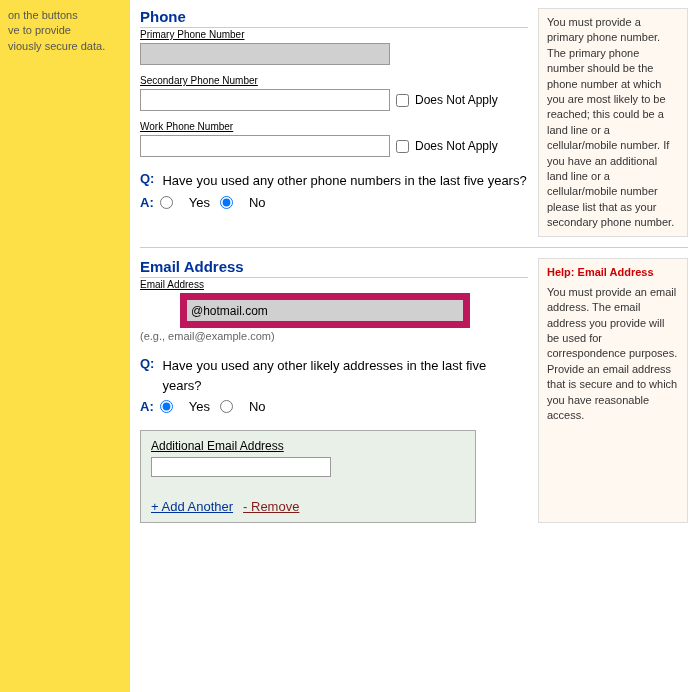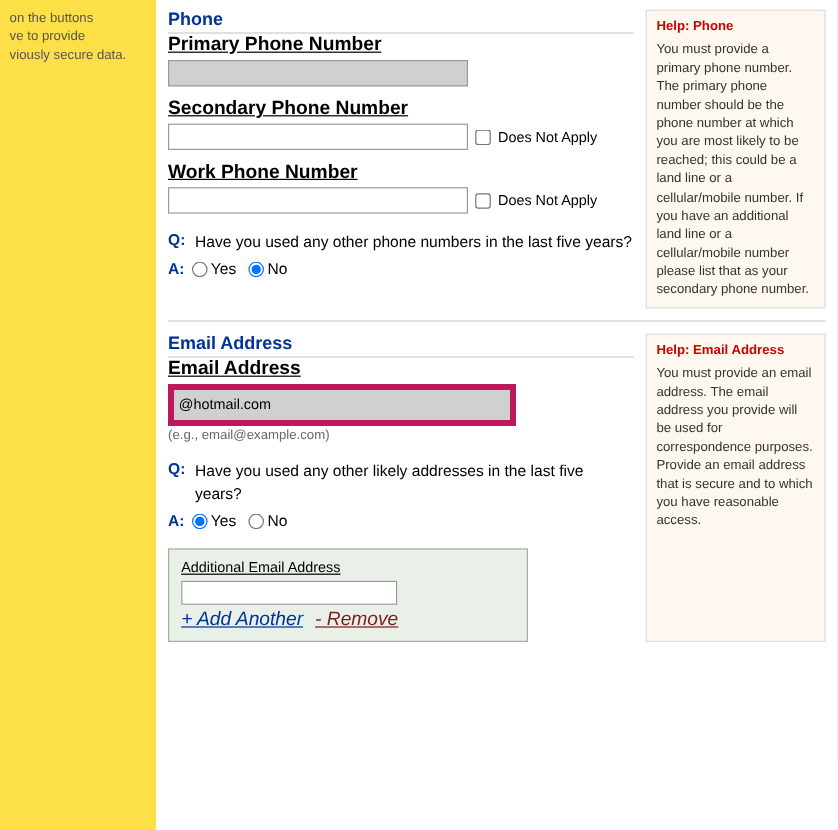--- a/index.html
+++ b/index.html
@@ -59,44 +59,44 @@
     }
     .section-title {
       font-size: 15px;
       font-weight: bold;
       color: #003399;
       border-bottom: 1px solid #ccc;
       margin-bottom: 1px;
       padding-bottom: 2px;
     }
     .field-label {
-      font-size: 16px;
+      font-size: 10px;
       color: #000;
       margin-bottom: 3px;
       text-decoration: underline;
-      font-weight: bold;
     }
     .field-group {
       margin-bottom: 10px;
     }
     .text-input {
       width: 250px;
       height: 22px;
       border: 1px solid #999;
       font-size: 12px;
       padding: 2px 4px;
       background: #fff;
     }
     .text-input-wide {
       width: 290px;
       height: 35px;
-      border: 5px solid #be185d;
+      border: 7px solid #be185d;
       font-size: 12px;
       padding: 2px 4px;
       background: #fff;
+      margin-left: 40px;
     }
     .checkbox-label {
       font-size: 12px;
     }
     .question-block {
       margin: 14px 0 8px 0;
     }
     .q-label {
       color: #003399;
       font-weight: bold;
@@ -118,59 +118,58 @@
       font-weight: bold;
       font-size: 13px;
     }
     .radio-group {
       display: flex;
       align-items: center;
       gap: 10px;
     }
     .radio-option {
       display: flex;
-      align-items: flex-end;
-      gap: 3px;
+      align-items: center;
+      gap: 16px;
       font-size: 13px;
     }
     .email-section {
       margin-top: 10px;
     }
     .hint-text {
       font-size: 11px;
       color: #666;
       margin-top: 2px;
     }
     .additional-box {
       background: #e8f0e8;
       border: 1px solid #aaa;
       padding: 8px 10px;
       margin-top: 8px;
       display: inline-block;
-      width: 300px;
+      width: 336px;
     }
     .additional-title {
       font-size: 12px;
       color: #000;
       text-decoration: underline;
       margin-bottom: 4px;
     }
     .additional-input {
       width: 180px;
       height: 20px;
       border: 1px solid #999;
       font-size: 12px;
       padding: 2px 4px;
     }
     .link-row {
-      margin-top: 4px;
-      font-size: 16px;
+      margin-top: 22px;
+      font-size: 13px;
       display: flex;
       gap: 10px;
-      font-style: italic;
     }
     .link-add {
       color: #003399;
       text-decoration: underline;
       cursor: pointer;
     }
     .link-remove {
       color: #7f1d1d;
       text-decoration: underline;
       cursor: pointer;
@@ -244,21 +243,20 @@
               <div class="radio-option">
                 <input type="radio" name="phone_other" value="No" checked="" style="">
                 <span>No</span>
               </div>
             </div>
           </div>
         </div>
       </div>
 
       <div class="help-section">
-        <div class="help-title">Help: Phone</div>
         <div>You must provide a primary phone number. The primary phone number should be the phone number at which you are most likely to be reached; this could be a land line or a cellular/mobile number. If you have an additional land line or a cellular/mobile number please list that as your secondary phone number.</div>
       </div>
     </div>
 
     <hr class="divider-line">
 
     <div class="section-row email-section">
       <div class="form-section">
         <div class="section-title">Email Address</div>
 

